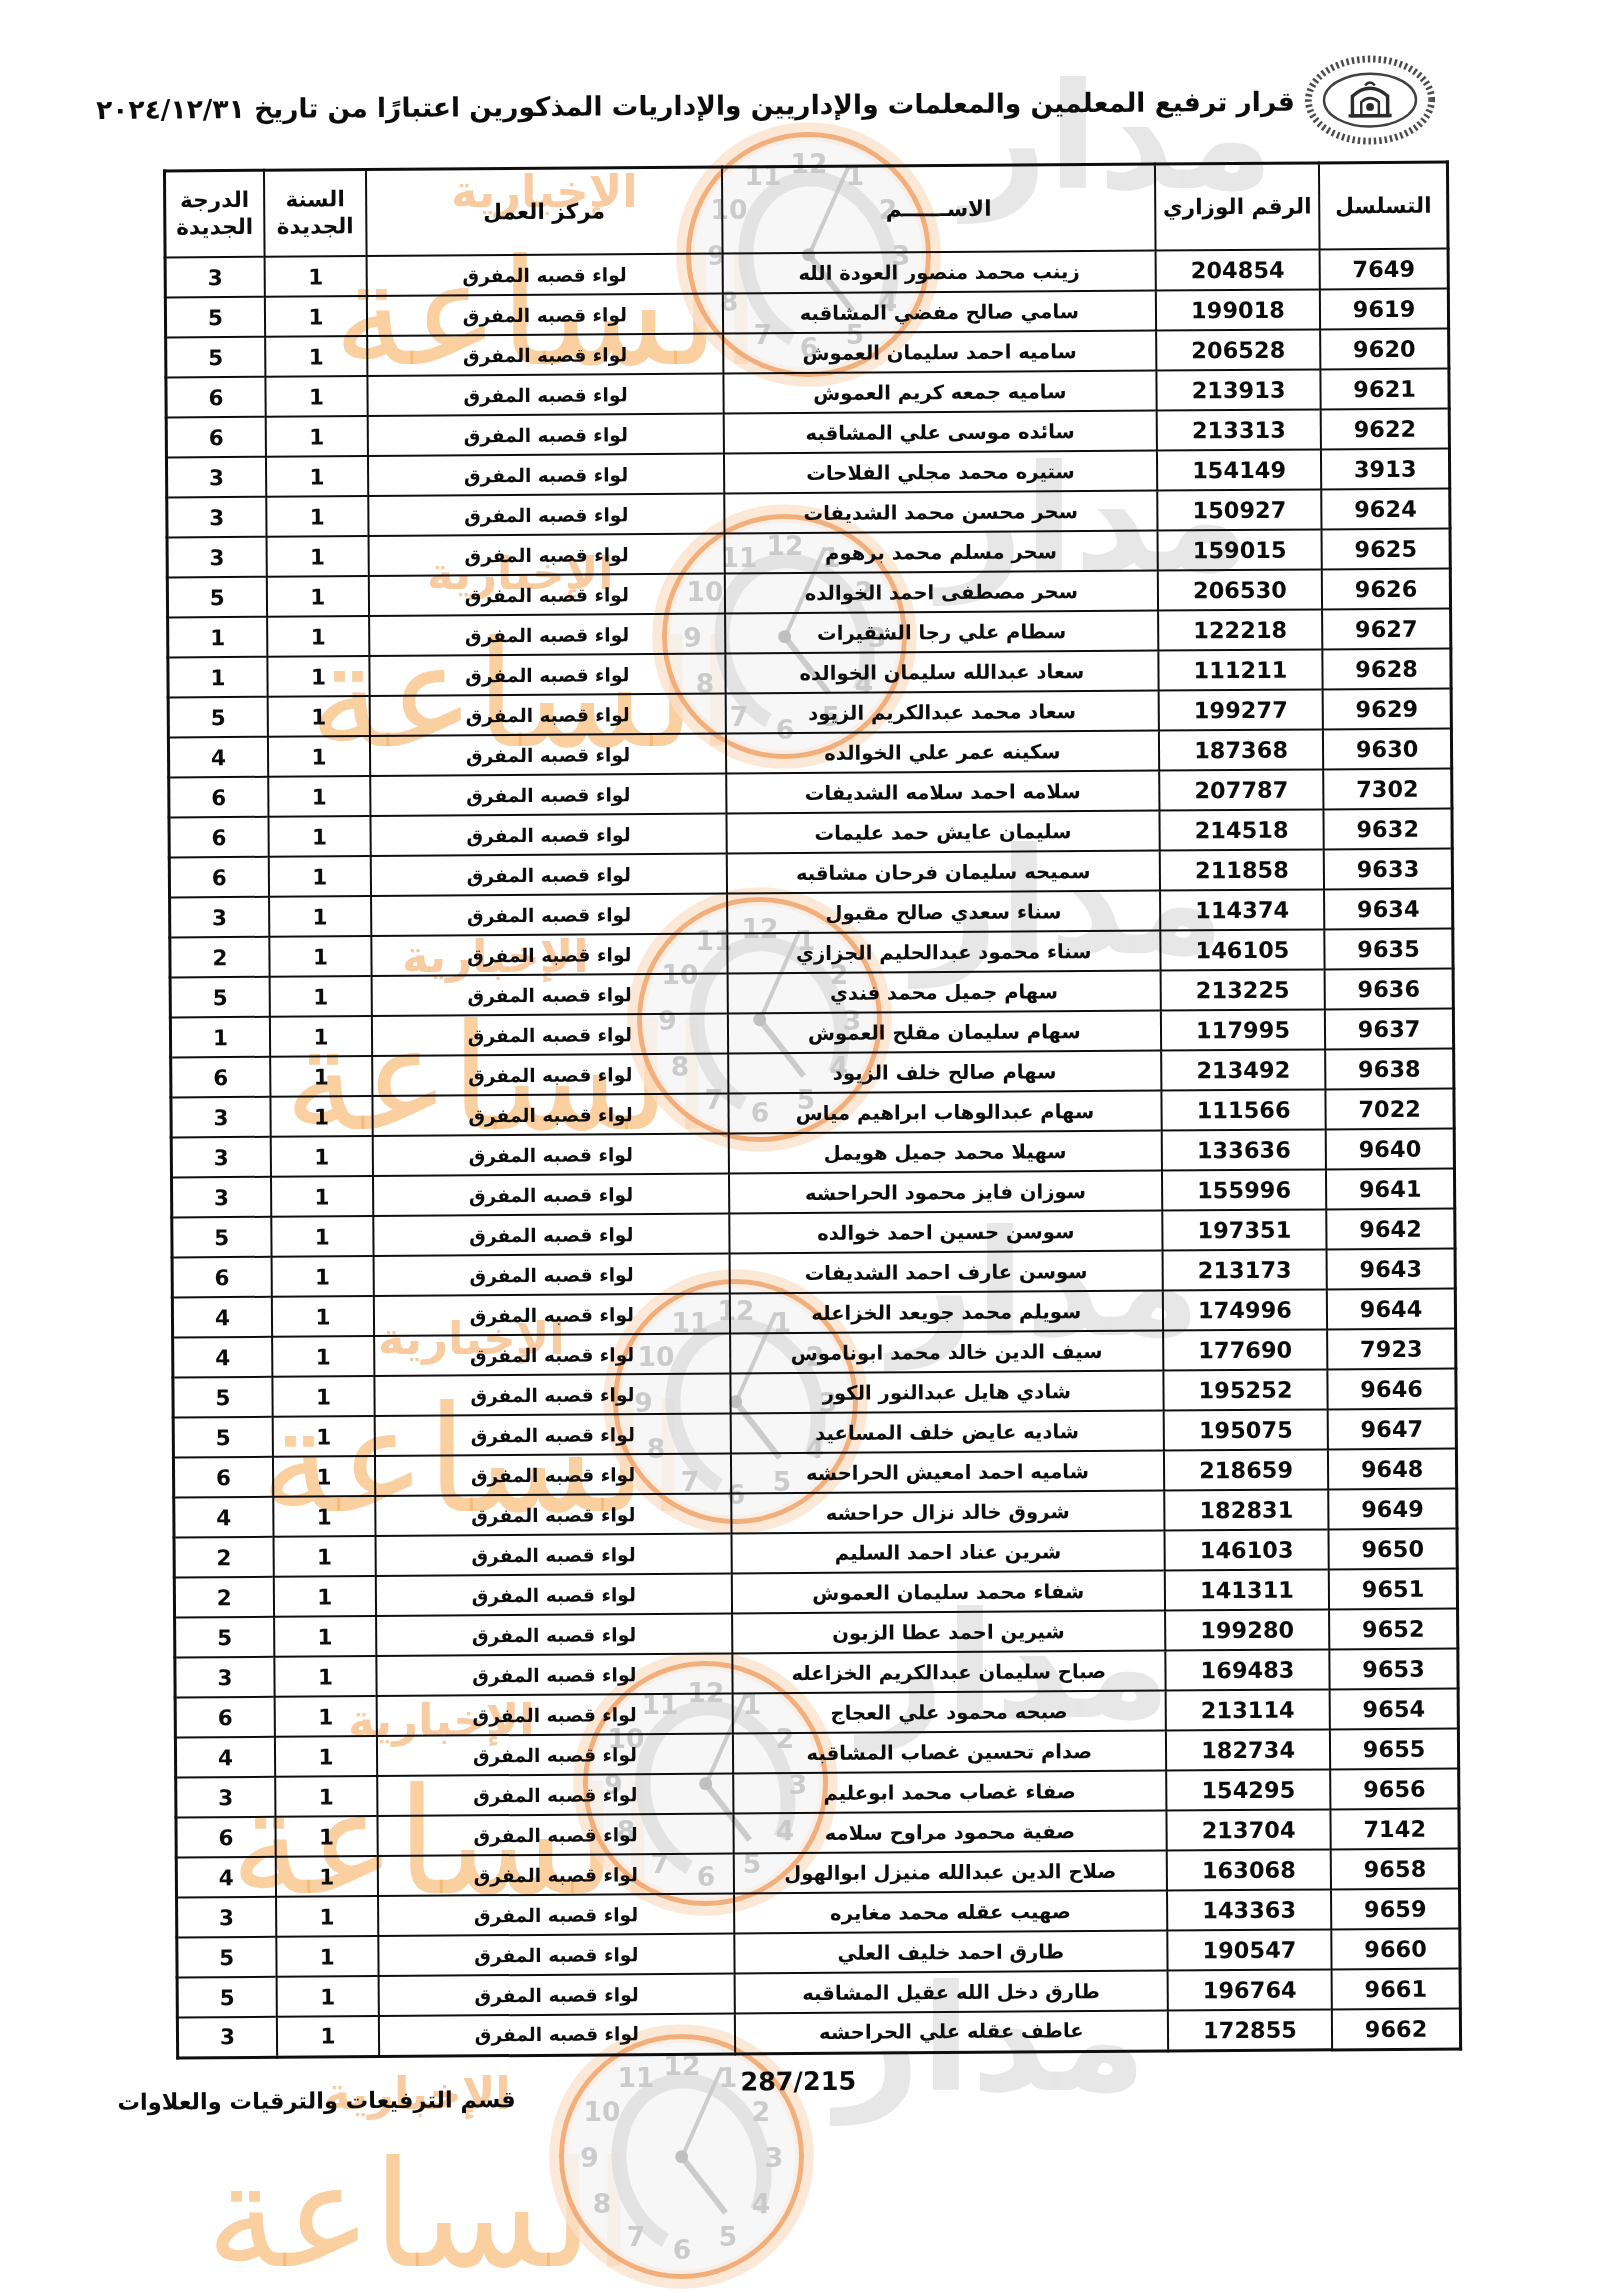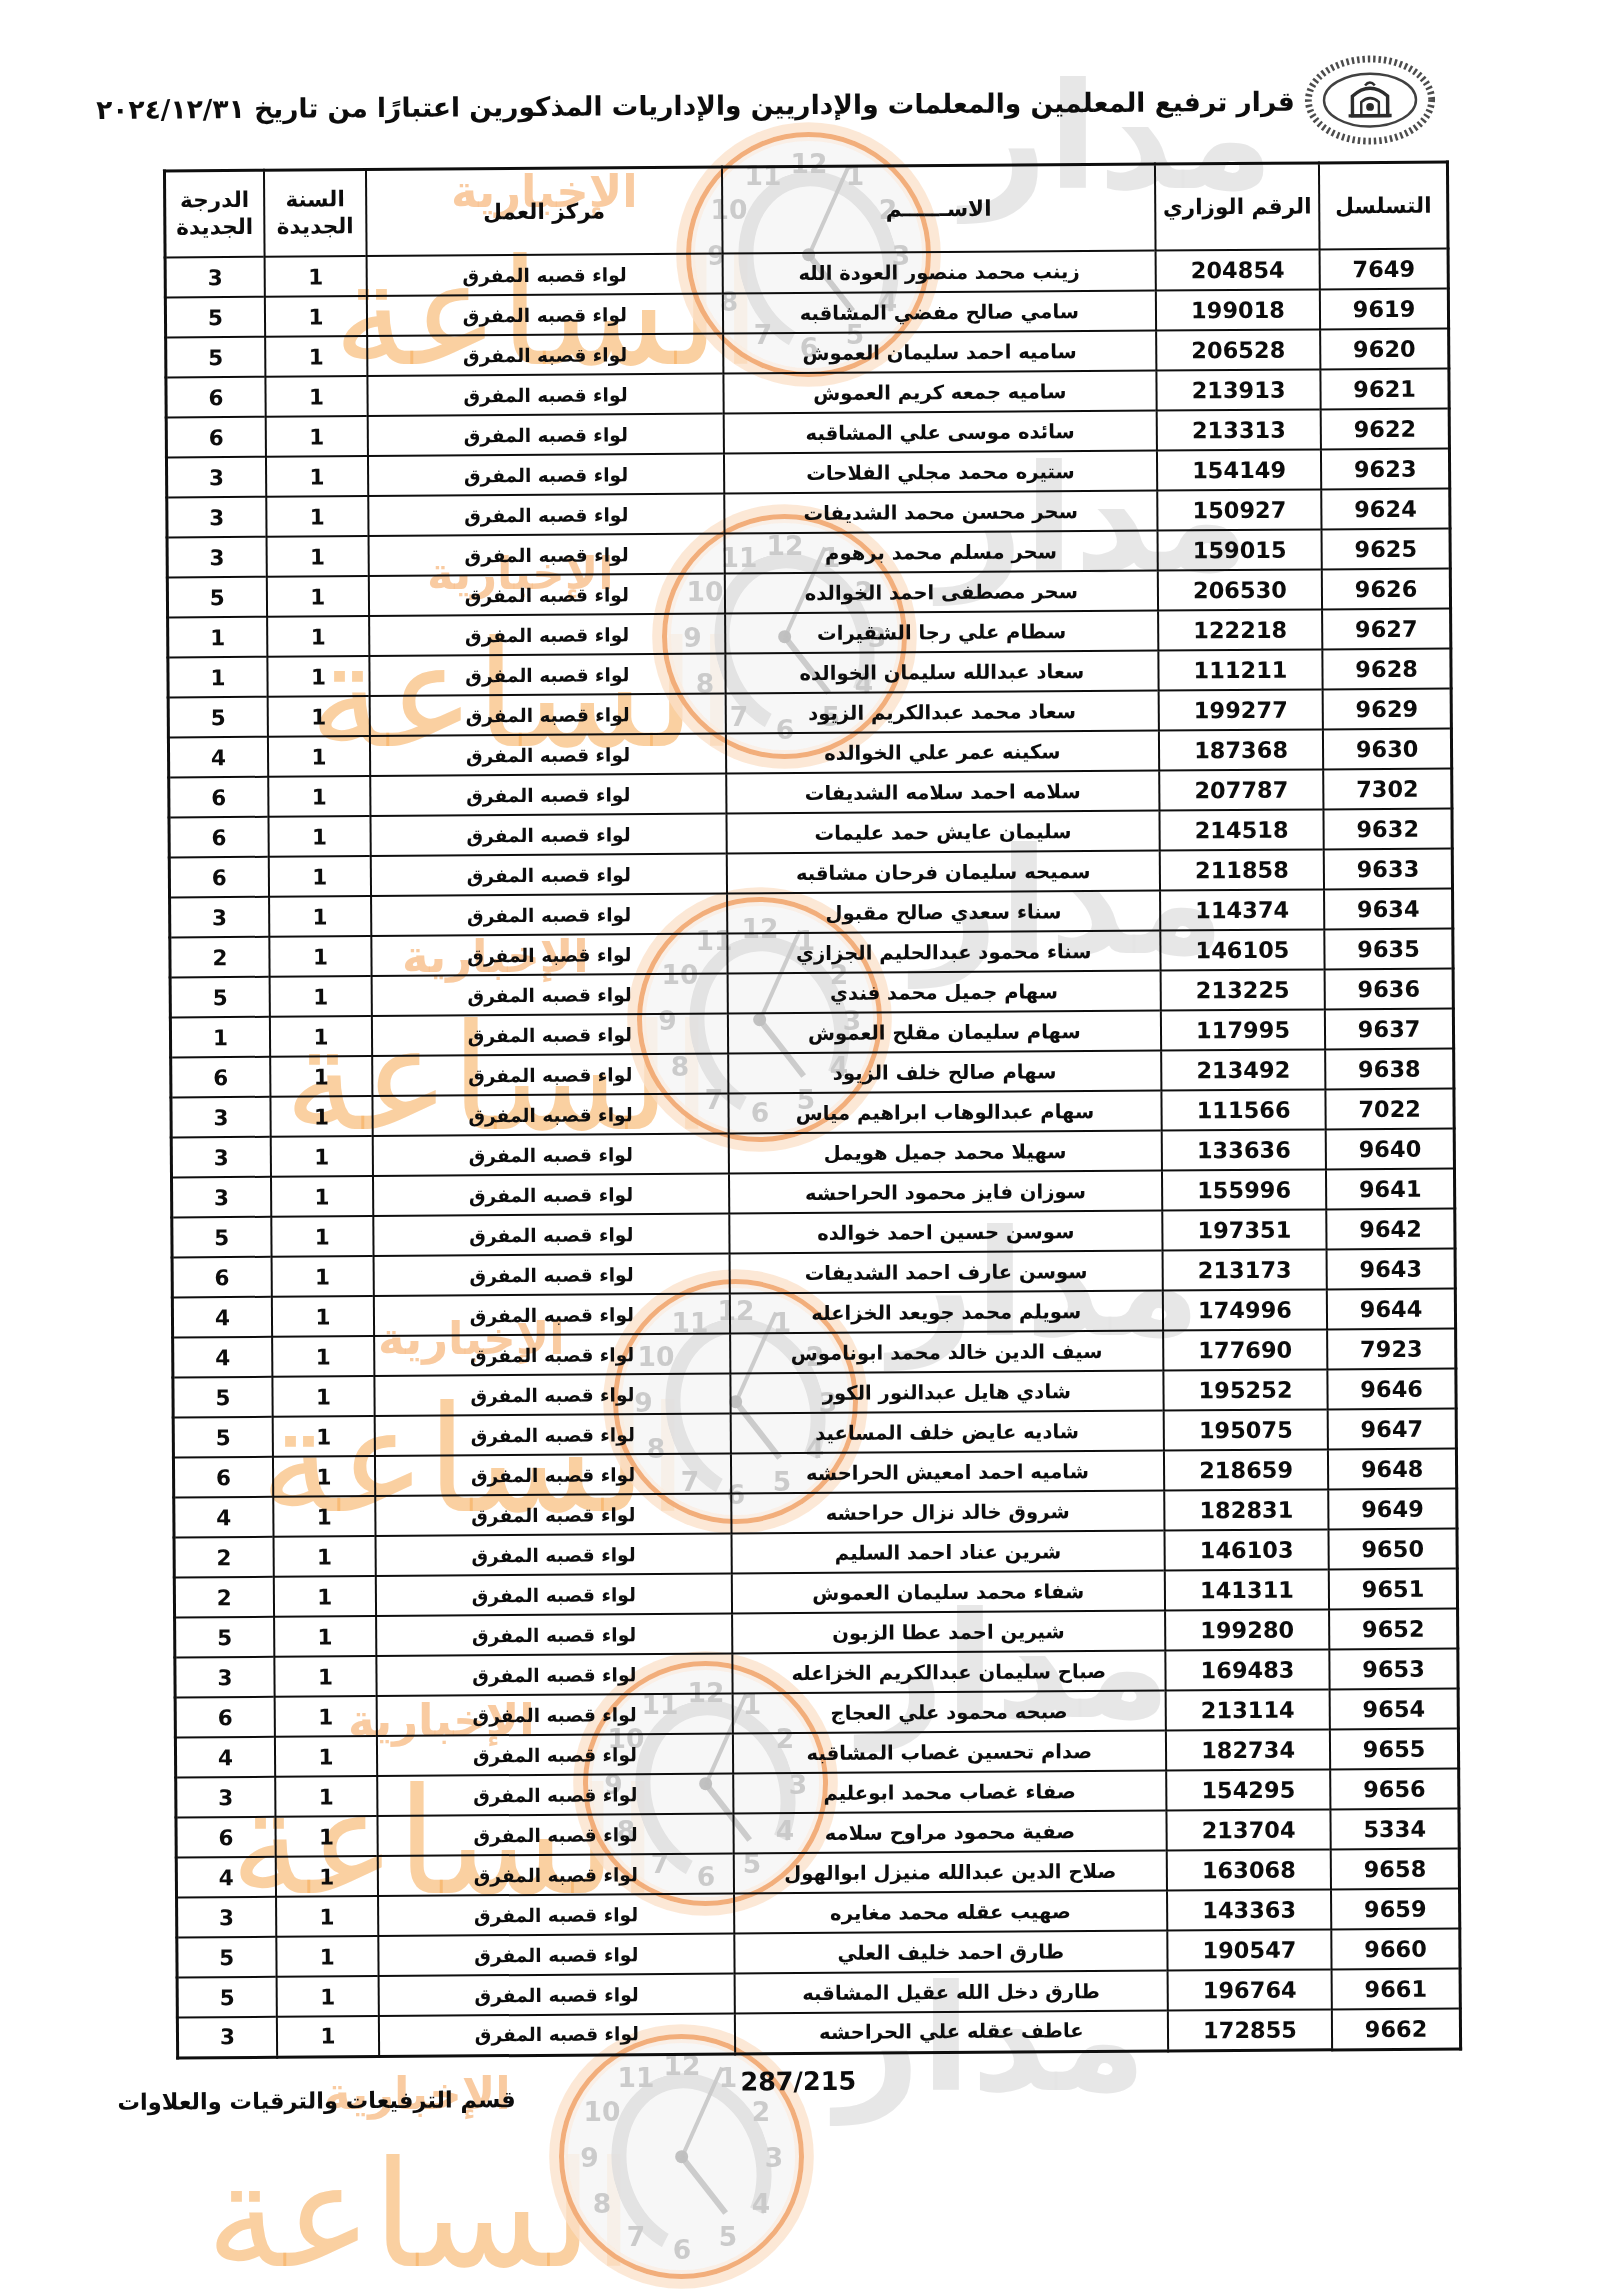--- a/index.html
+++ b/index.html
@@ -271,21 +271,21 @@
           </tr>
           <tr>
             <td>9622</td>
             <td>213313</td>
             <td>سائده موسى علي المشاقبه</td>
             <td>لواء قصبه المفرق</td>
             <td>1</td>
             <td>6</td>
           </tr>
           <tr>
-            <td>9623</td>
+            <td>3913</td>
             <td>154149</td>
             <td>ستيره محمد مجلي الفلاحات</td>
             <td>لواء قصبه المفرق</td>
             <td>1</td>
             <td>3</td>
           </tr>
           <tr>
             <td>9624</td>
             <td>150927</td>
             <td>سحر محسن محمد الشديفات</td>
@@ -543,21 +543,21 @@
           </tr>
           <tr>
             <td>9656</td>
             <td>154295</td>
             <td>صفاء غصاب محمد ابوعليم</td>
             <td>لواء قصبه المفرق</td>
             <td>1</td>
             <td>3</td>
           </tr>
           <tr>
-            <td>5334</td>
+            <td>7142</td>
             <td>213704</td>
             <td>صفية محمود مراوح سلامه</td>
             <td>لواء قصبه المفرق</td>
             <td>1</td>
             <td>6</td>
           </tr>
           <tr>
             <td>9658</td>
             <td>163068</td>
             <td>صلاح الدين عبدالله منيزل ابوالهول</td>

